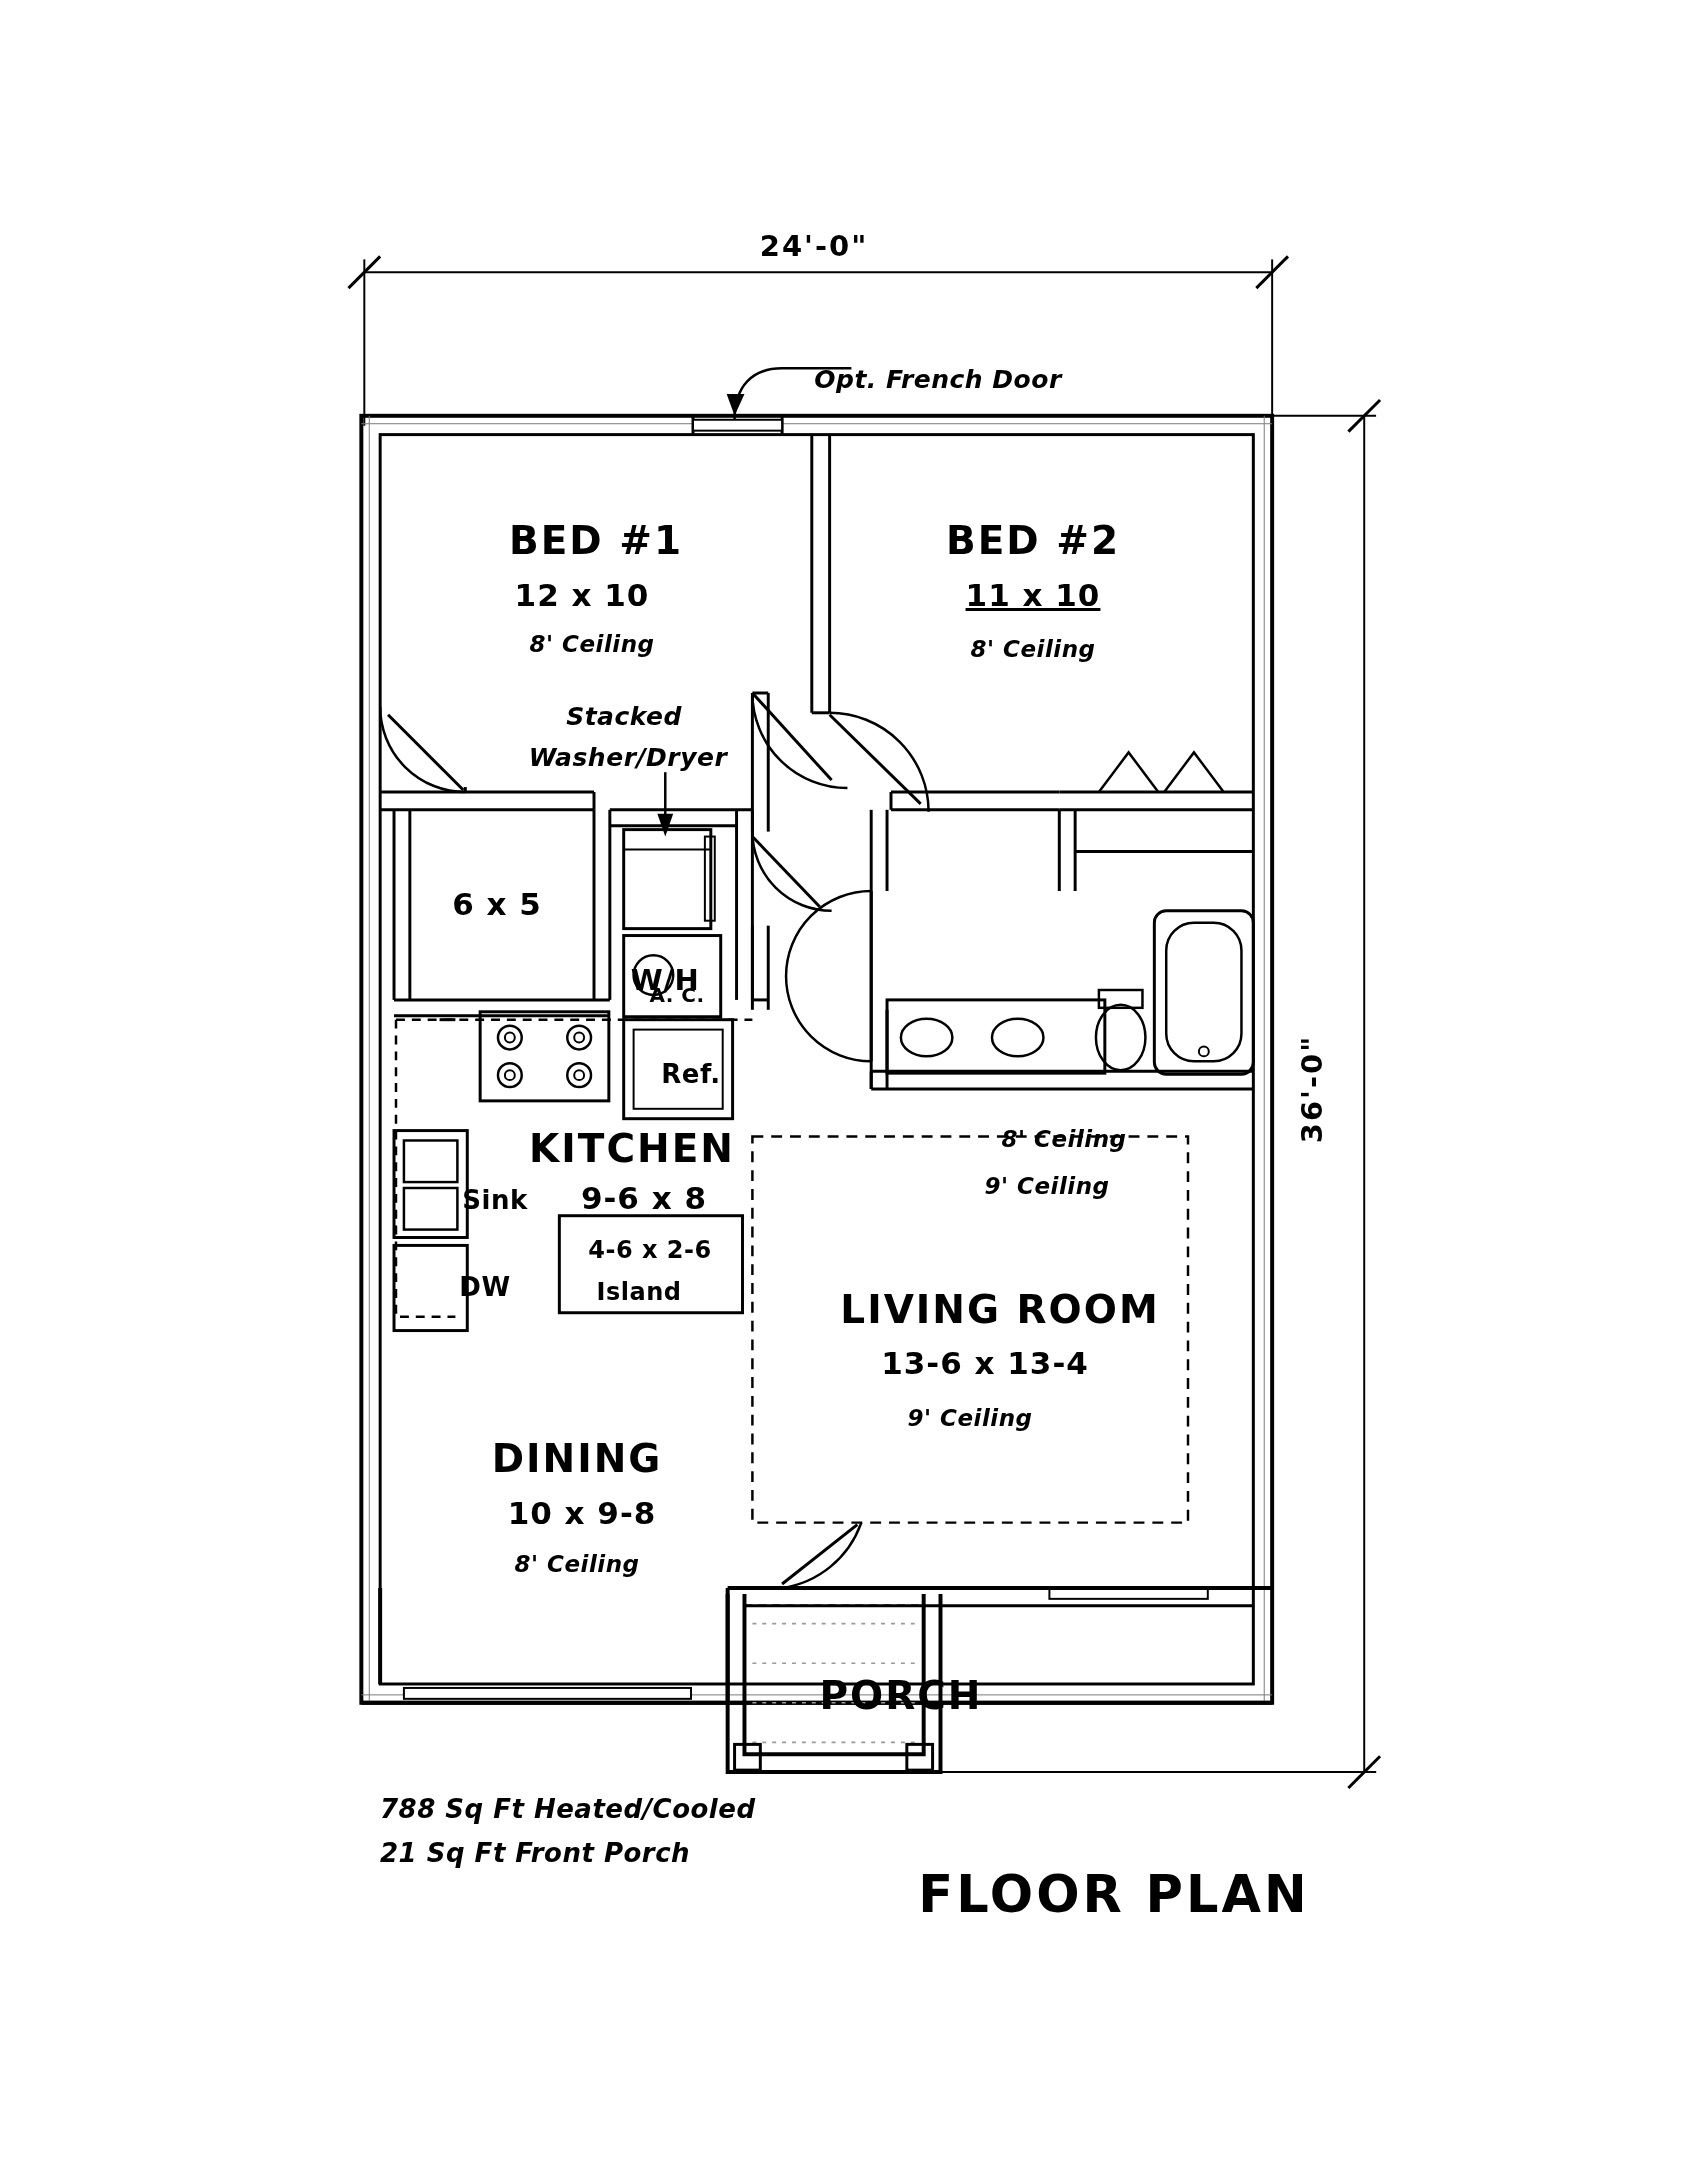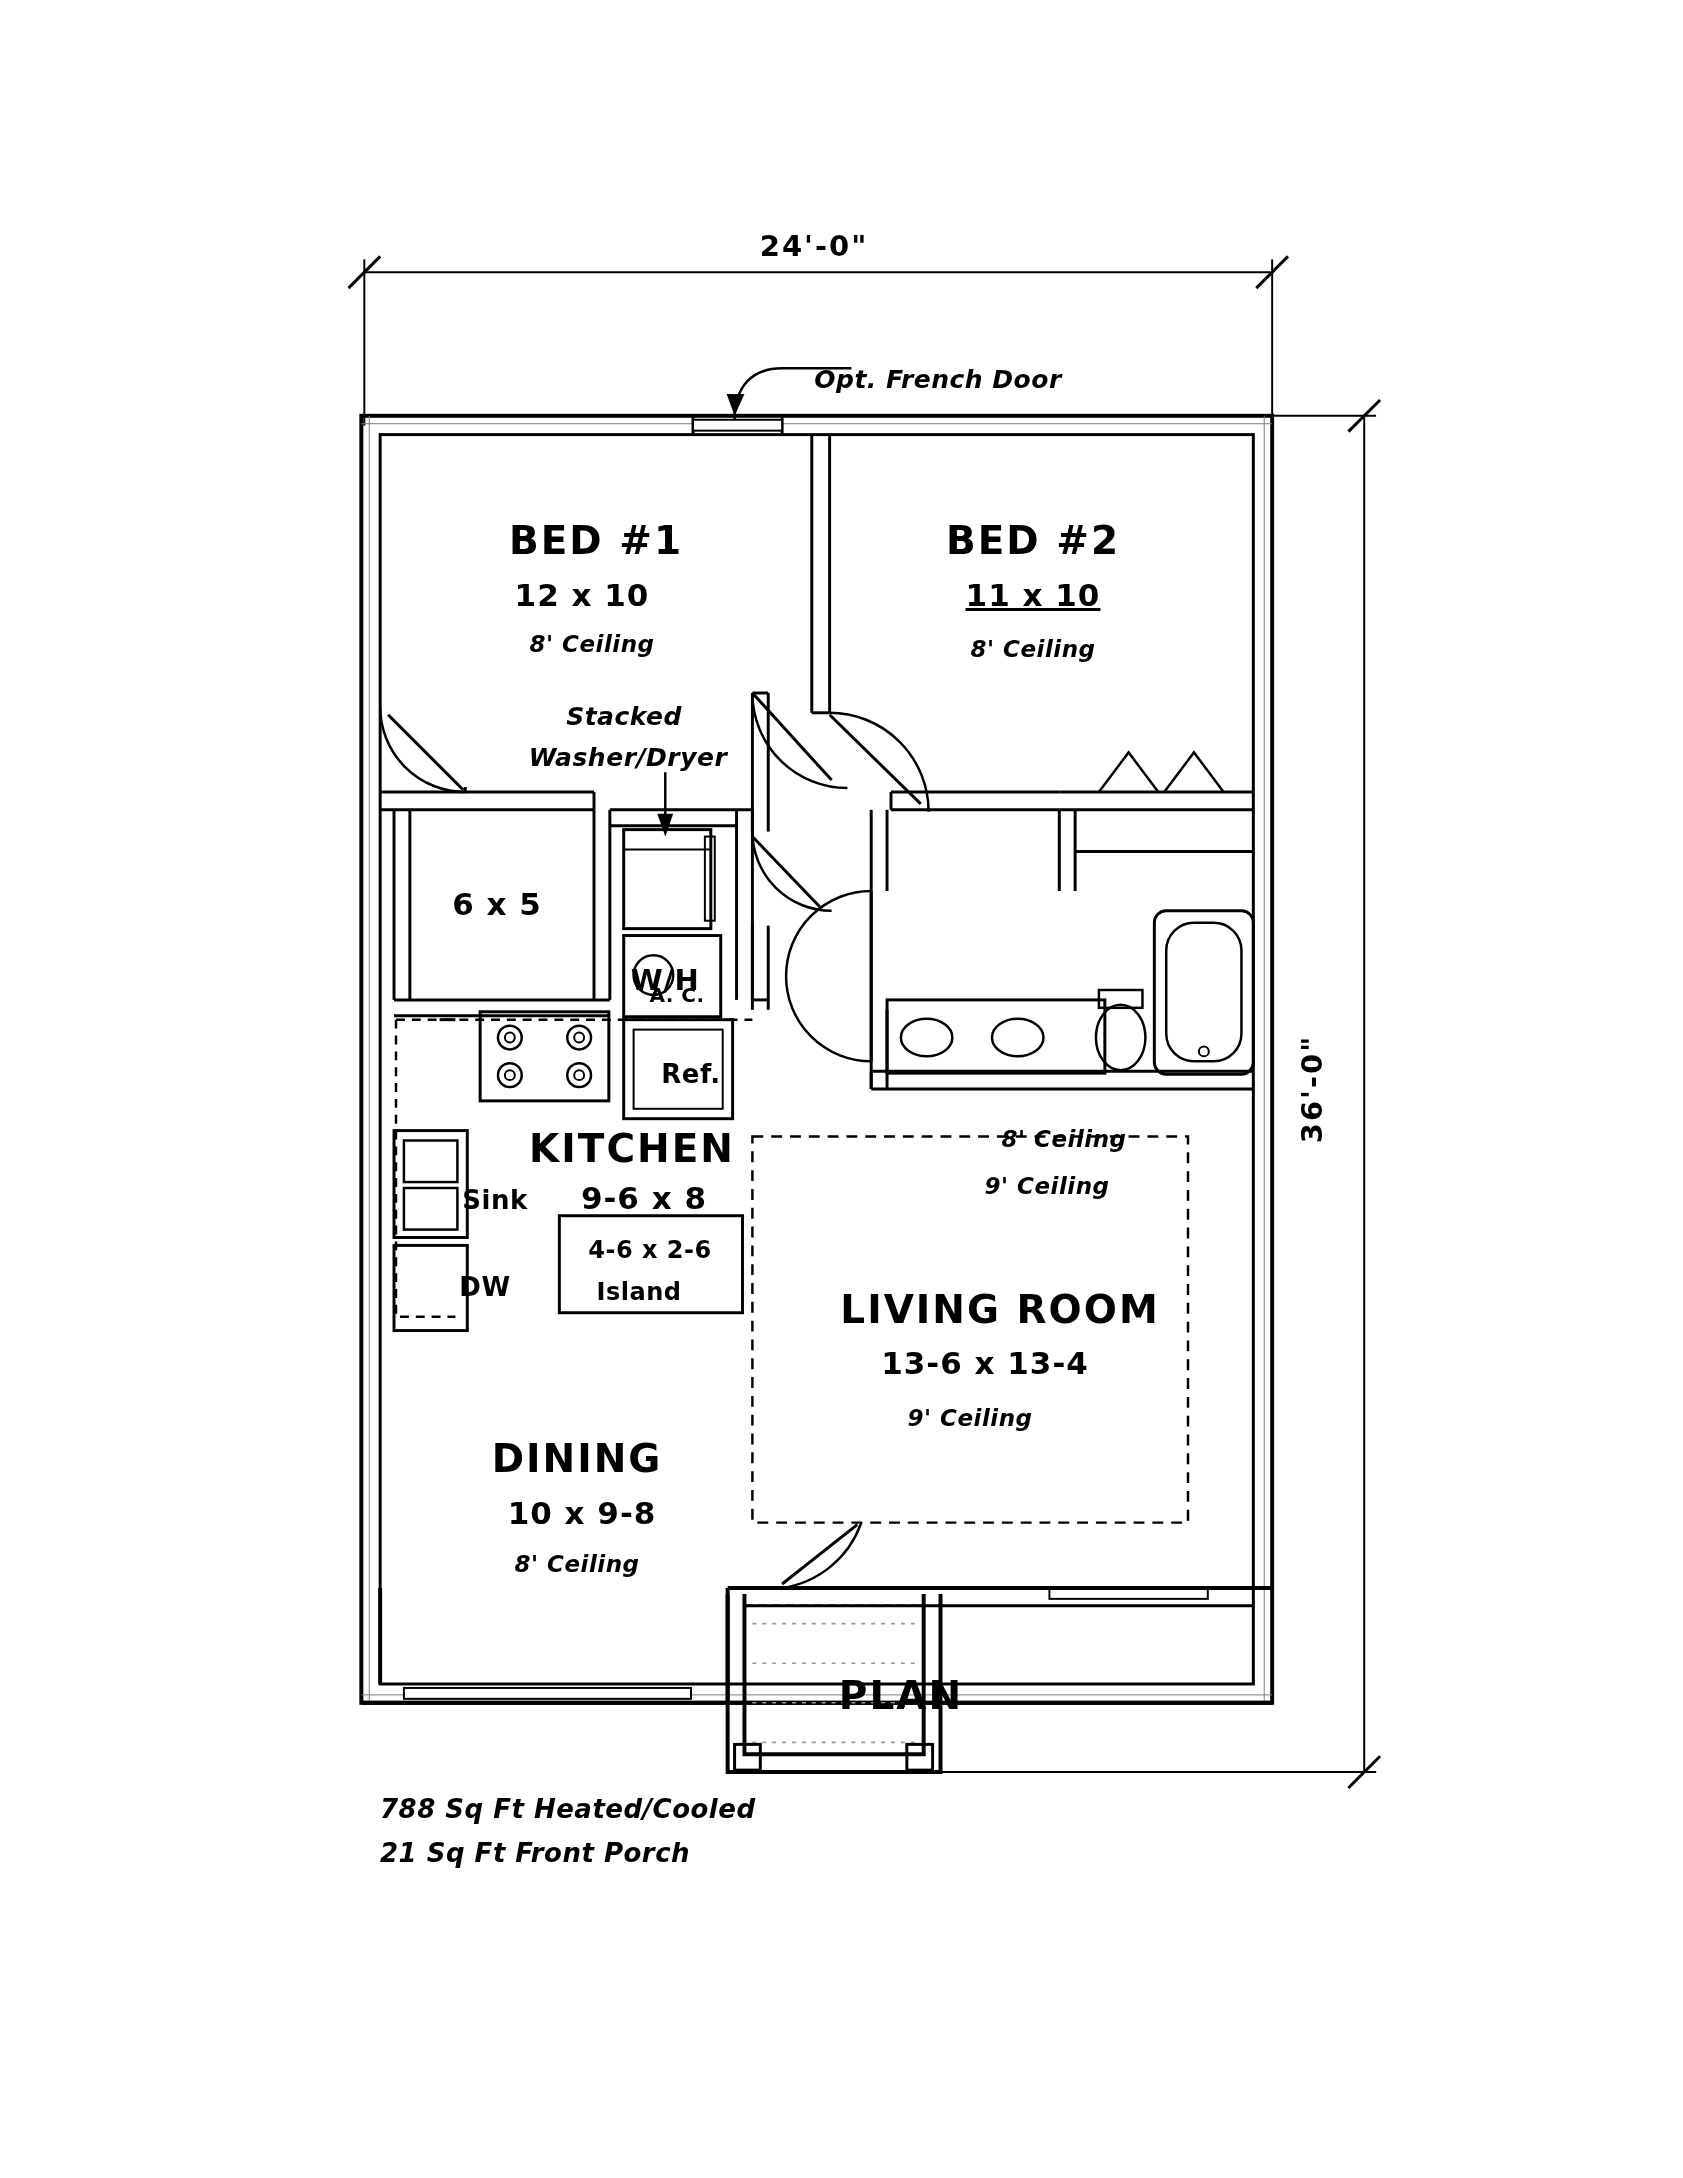--- a/index.html
+++ b/index.html
@@ -368,20 +368,21 @@
   <div class="lbl room-ceil" style="left:1047px; top:1186px;">9' Ceiling</div>
 
   <div class="lbl room-name" style="left:1000px; top:1309px;">LIVING ROOM</div>
   <div class="lbl room-dim" style="left:985px; top:1363px;">13-6 x 13-4</div>
   <div class="lbl room-ceil" style="left:970px; top:1418px;">9' Ceiling</div>
 
   <div class="lbl room-name" style="left:577px; top:1458px;">DINING</div>
   <div class="lbl room-dim" style="left:582px; top:1513px;">10 x 9-8</div>
   <div class="lbl room-ceil" style="left:577px; top:1564px;">8' Ceiling</div>
 
-  <div class="lbl room-name" style="left:901px; top:1695px;">PLAN</div>
+  <div class="lbl room-name" style="left:901px; top:1695px;">PORCH</div>
 
   <div class="lbl area-text" style="left:364px; top:1809px;">788 Sq Ft Heated/Cooled</div>
   <div class="lbl area-text" style="left:364px; top:1853px;">21 Sq Ft Front Porch</div>
 
+  <div class="lbl title-text" style="left:1114px; top:1894px;">FLOOR PLAN</div>
 
 </div>
 
 
 </body></html>

